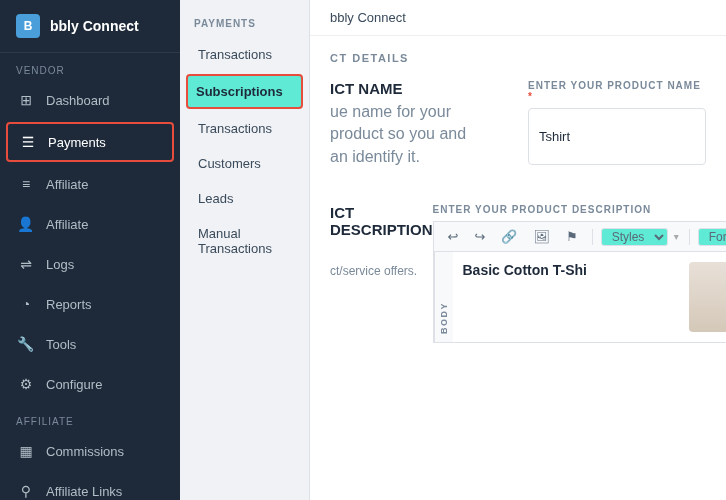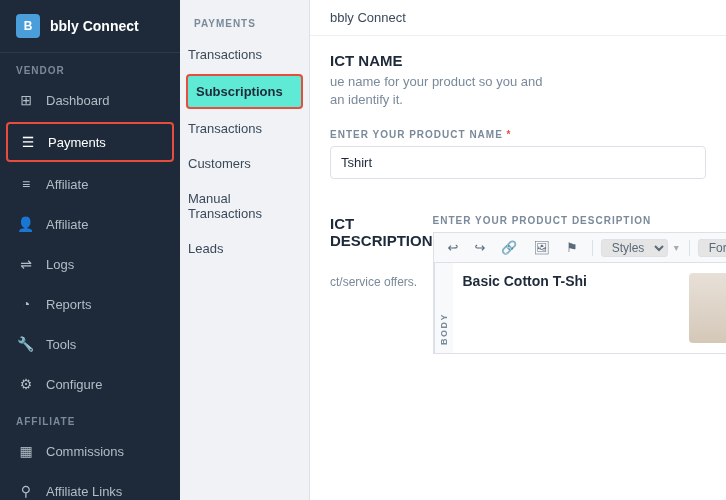--- a/index.html
+++ b/index.html
@@ -27,21 +27,21 @@
       border-radius: 4px;
       display: flex; align-items: center; justify-content: center;
       color: white; font-size: 12px; font-weight: bold;
       margin-right: 10px;
     }
     .sidebar-logo span { color: white; font-size: 14px; font-weight: 600; }
 
     .sidebar-section-label {
       color: #7a8a9a;
       font-size: 10px;
-      font-weight: 700;
+      font-weight: 400;
       letter-spacing: 1px;
       padding: 12px 16px 4px;
       text-transform: uppercase;
     }
     .sidebar-item {
       display: flex;
       align-items: center;
       padding: 10px 16px;
       color: #b0bec5;
       font-size: 13px;
@@ -76,21 +76,21 @@
     .submenu-section-label {
       color: #7a8a9a;
       font-size: 10px;
       font-weight: 700;
       letter-spacing: 1px;
       padding: 8px 14px 8px;
       text-transform: uppercase;
     }
     .submenu-item {
       display: block;
-      padding: 10px 8px;
+      padding: 10px 18px;
       color: #3a4a5a;
       font-size: 13px;
       cursor: pointer;
       text-decoration: none;
     }
     .submenu-item.active {
       background: #5eead4;
       border: 2px solid #e74c3c;
       border-radius: 4px;
       margin: 2px 6px;
@@ -122,49 +122,48 @@
       font-weight: 700;
       letter-spacing: 1.5px;
       color: #7a8a9a;
       text-transform: uppercase;
       margin-bottom: 16px;
     }
     .field-group {
       display: flex;
       gap: 20px;
       margin-bottom: 20px;
-      flex-direction: column;
     }
     .field-block { flex: 1; }
     .field-title {
       font-size: 15px;
       font-weight: 700;
       color: #1e2a3a;
       margin-bottom: 4px;
     }
     .field-desc {
-      font-size: 13px;
+      font-size: 16px;
       color: #7a8a9a;
       line-height: 1.4;
     }
     .field-input-block { flex: 1; }
     .field-input-label {
       font-size: 10px;
       font-weight: 700;
       letter-spacing: 1px;
       color: #7a8a9a;
       text-transform: uppercase;
       margin-bottom: 6px;
     }
     .field-input-label .required { color: #e74c3c; }
     .field-input {
       width: 100%;
       border: 1px solid #dde1e7;
       border-radius: 4px;
-      padding: 8px 10px;
+      padding: 20px 10px;
       font-size: 13px;
       color: #1e2a3a;
       background: white;
     }
     .description-section {
       padding: 0 20px 16px;
     }
     .desc-title {
       font-size: 15px;
       font-weight: 700;
@@ -199,21 +198,21 @@
       height: 16px;
       background: #dde1e7;
       margin: 0 4px;
     }
     .editor-toolbar-select {
       border: 1px solid #dde1e7;
       border-radius: 3px;
       padding: 0 6px;
       font-size: 12px;
       color: #5a6a7a;
-      background: #e5e5e5;
+      background: #5eead4;
     }
     .editor-body {
       border: 1px solid #dde1e7;
       min-height: 80px;
       position: relative;
       background: white;
       display: flex;
     }
     .editor-body-label {
       writing-mode: vertical-rl;
@@ -318,28 +317,29 @@
   </div>
 </nav>
 
 <div class="submenu">
   <div class="submenu-section-label">PAYMENTS</div>
 
   <div class="submenu-item">Transactions</div>
   <div class="submenu-item active">Subscriptions</div>
   <div class="submenu-item">Transactions</div>
   <div class="submenu-item">Customers</div>
+  <div class="submenu-item">Leads</div>
   <div class="submenu-item">Manual Transactions</div>
-  <div class="submenu-item">Leads</div>
 </div>
 
 <div class="main-content">
   <div class="breadcrumb-bar">bbly Connect</div>
 
   <div class="product-details-section">
+    <div class="section-label">CT DETAILS</div>
 
     <div class="field-group">
       <div class="field-block">
         <div class="field-title">ICT NAME</div>
         <div class="field-desc">
           <span>ue name for your product so you and</span><br>
           <span>an identify it.</span>
         </div>
       </div>
       <div class="field-input-block">

